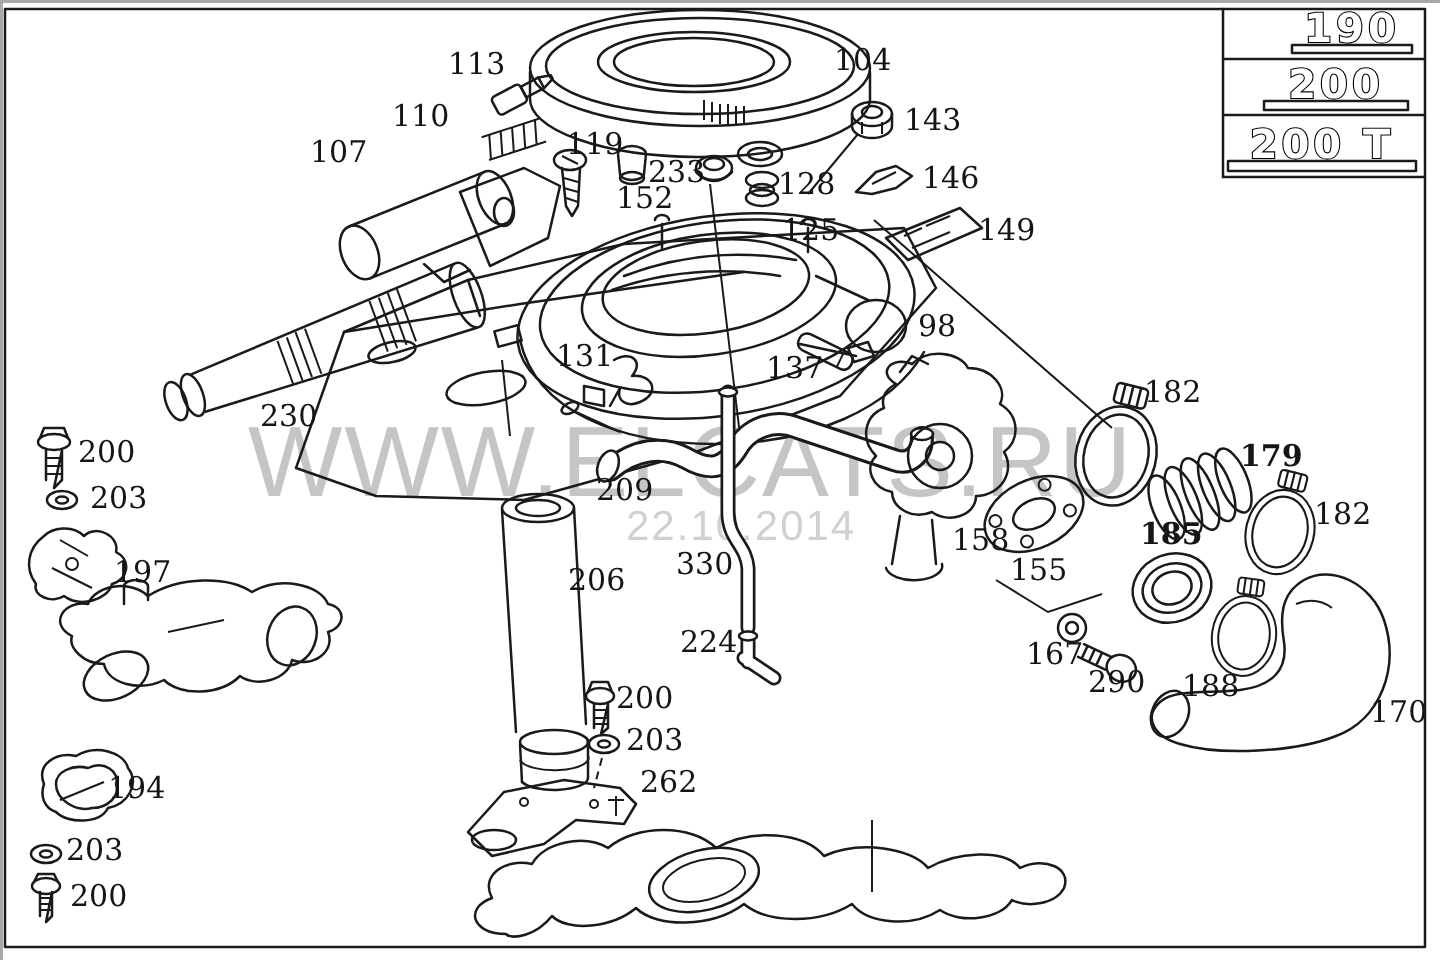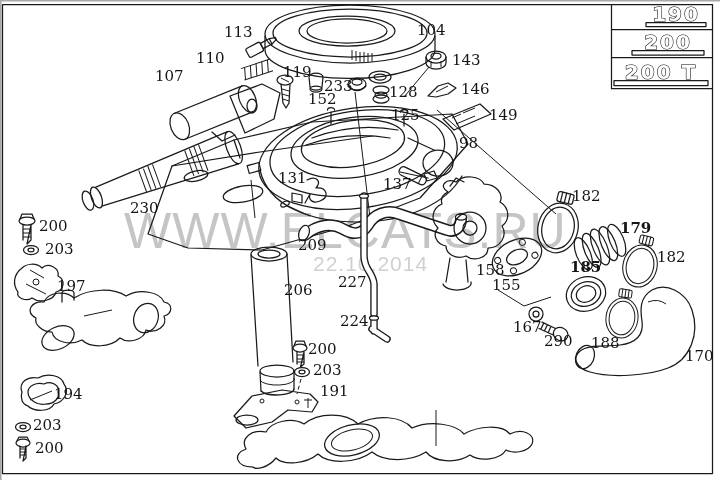--- a/index.html
+++ b/index.html
@@ -338,41 +338,41 @@
       <div class="part-label" style="left: 155px; top: 69px;">107</div>
       <div class="part-label" style="left: 283px; top: 65px;">119</div>
       <div class="part-label" style="left: 324px; top: 79px;">233</div>
       <div class="part-label" style="left: 308px; top: 92px;">152</div>
       <div class="part-label" style="left: 417px; top: 23px;">104</div>
       <div class="part-label" style="left: 391px; top: 69px; margin-top: 39px;">125</div>
       <div class="part-label" style="left: 389px; top: 85px;">128</div>
       <div class="part-label" style="left: 452px; top: 53px;">143</div>
       <div class="part-label" style="left: 461px; top: 82px;">146</div>
       <div class="part-label" style="left: 489px; top: 108px;">149</div>
-      <div class="part-label" style="left: 459px; top: 136px;">98</div>
+      <div class="part-label" style="left: 459px; top: 156px;">98</div>
       <div class="part-label" style="left: 278px; top: 171px;">131</div>
       <div class="part-label" style="left: 383px; top: 177px;">137</div>
       <div class="part-label" style="left: 130px; top: 201px;">230</div>
       <div class="part-label" style="left: 39px; top: 219px;">200</div>
       <div class="part-label" style="left: 45px; top: 242px;">203</div>
       <div class="part-label" style="left: 57px; top: 279px;">197</div>
       <div class="part-label" style="left: 298px; top: 238px;">209</div>
       <div class="part-label" style="left: 284px; top: 283px;">206</div>
-      <div class="part-label" style="left: 338px; top: 275px;">227</div>
+      <div class="part-label" style="left: 338px; top: 275px;">330</div>
       <div class="part-label" style="left: 340px; top: 314px;">224</div>
       <div class="part-label" style="left: 476px; top: 263px;">158</div>
-      <div class="part-label" style="left: 492px; top: 278px;">155</div>
+      <div class="part-label" style="left: 505px; top: 278px;">155</div>
       <div class="part-label" style="left: 572px; top: 189px;">182</div>
       <div class="part-label" style="left: 620px; top: 221px; font-weight: bold;">179</div>
       <div class="part-label" style="left: 657px; top: 250px;">182</div>
       <div class="part-label" style="left: 570px; top: 260px; font-weight: bold;">185</div>
       <div class="part-label" style="left: 513px; top: 320px;">167</div>
       <div class="part-label" style="left: 544px; top: 334px;">290</div>
       <div class="part-label" style="left: 591px; top: 336px;">188</div>
       <div class="part-label" style="left: 685px; top: 349px;">170</div>
       <div class="part-label" style="left: 54px; top: 387px; text-align: right;">194</div>
       <div class="part-label" style="left: 33px; top: 418px;">203</div>
       <div class="part-label" style="left: 35px; top: 441px;">200</div>
       <div class="part-label" style="left: 308px; top: 342px;">200</div>
       <div class="part-label" style="left: 313px; top: 363px;">203</div>
-      <div class="part-label" style="left: 320px; top: 384px;">191</div>
+      <div class="part-label" style="left: 320px; top: 384px;">262</div>
     </div>
 </div>
 
 </body></html>

